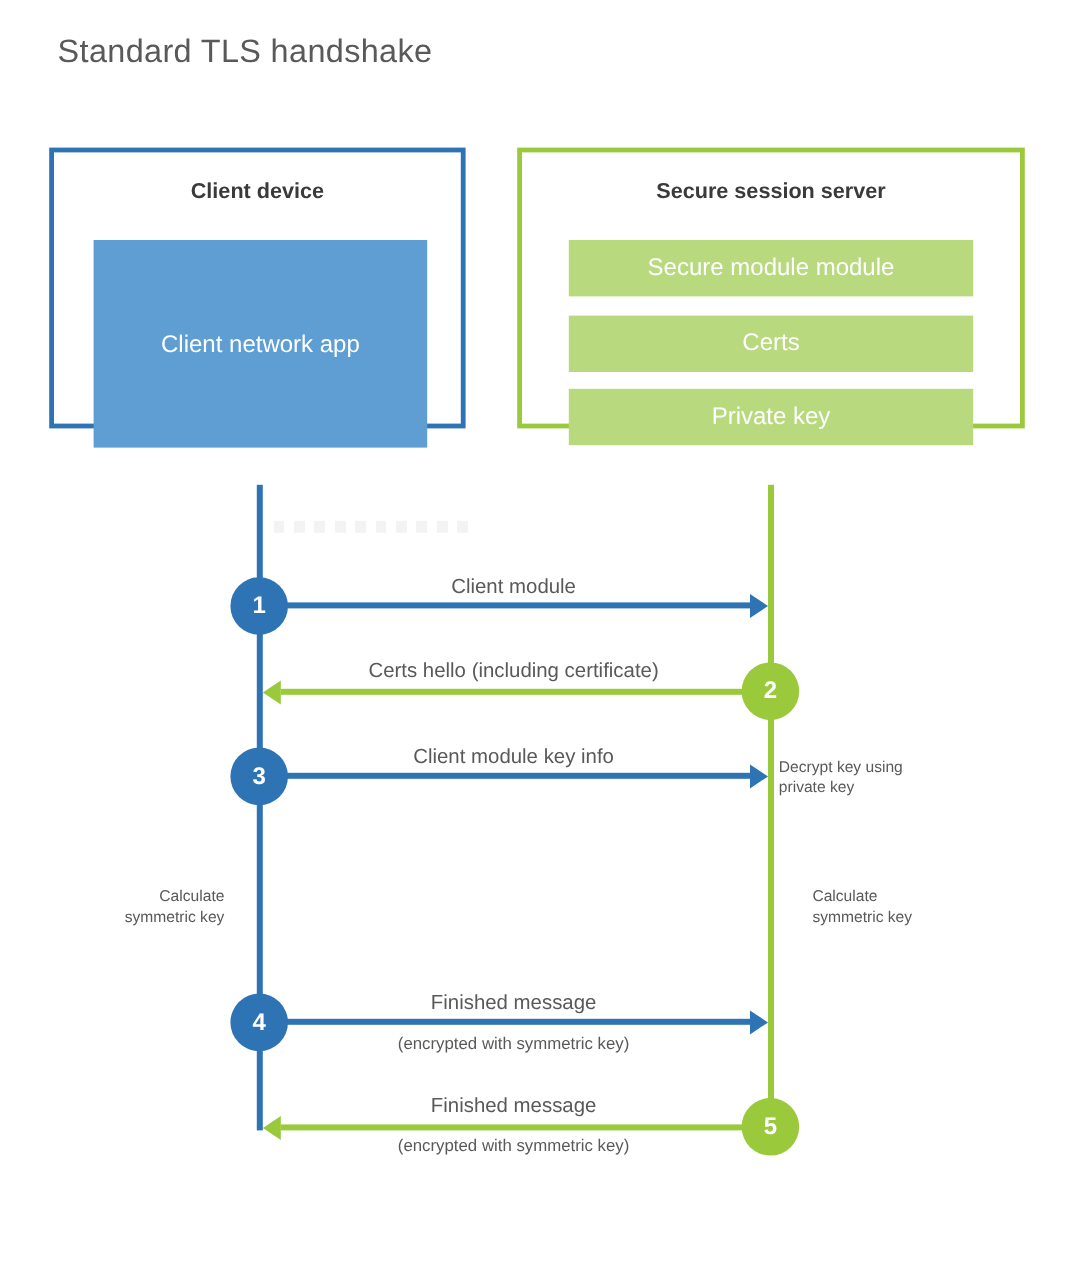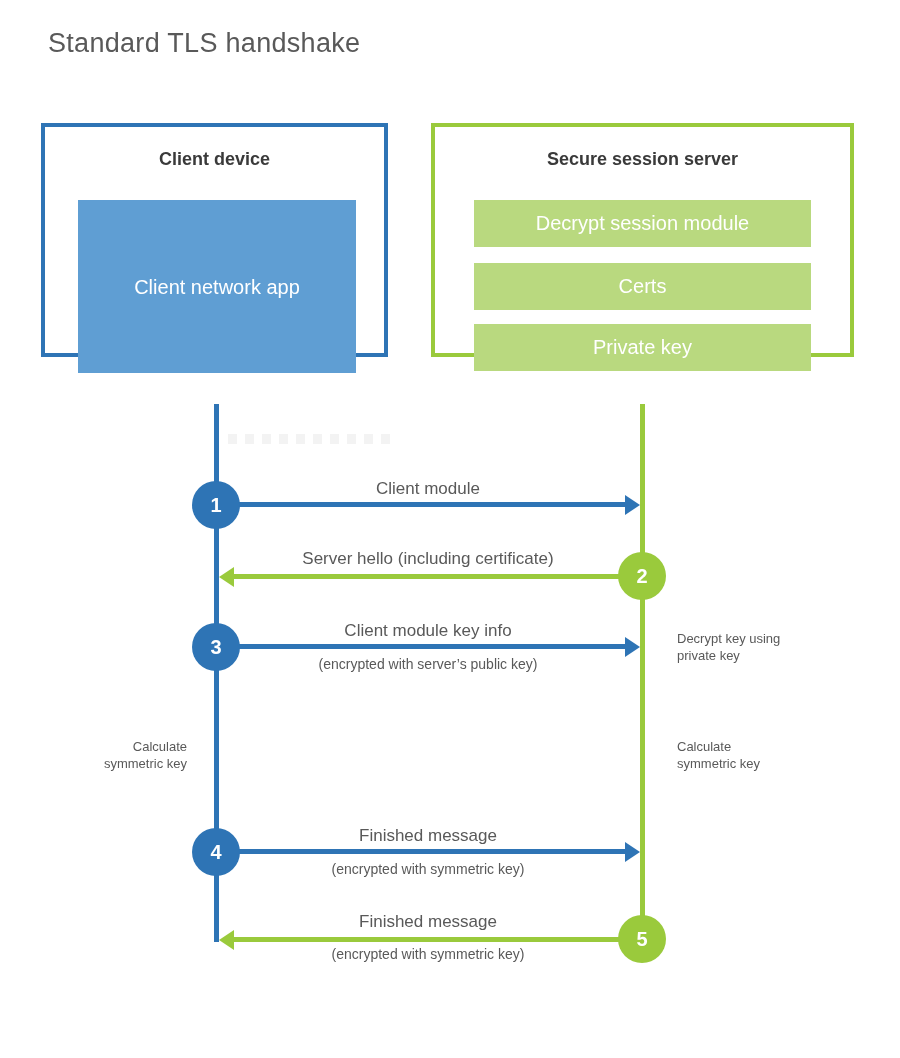--- a/index.html
+++ b/index.html
@@ -76,61 +76,60 @@
     font-size:17px;color:var(--gray);
   }
   .msg-sub{
     position:absolute;left:228px;width:400px;text-align:center;
     font-size:14px;color:var(--gray);
   }
   
   .side-note{
     position:absolute;font-size:13px;line-height:17px;color:var(--gray);
   }
-  .note-decrypt{left:677px;top:630px;width:135px;}
+  .note-decrypt{left:649px;top:630px;width:135px;}
   .note-calc-left{left:85px;top:738px;width:102px;text-align:right;}
   .note-calc-right{left:677px;top:738px;width:110px;}
 </style>
 </head>
 <body>
 
 <div class="canvas">
 
   <div class="page-title">Standard TLS handshake</div>
 
   <div class="outer-box client-box">
     <div class="box-title">Client device</div>
     <div class="app-box">
       <span>Client network app</span>
     </div>
   </div>
 
   <div class="outer-box server-box">
     <div class="box-title">Secure session server</div>
-    <div class="module m1">Decrypt session module</div>
+    <div class="module m1">Secure module module</div>
     <div class="module m2">Certs</div>
     <div class="module m3">Private key</div>
   </div>
 
   <div class="vline blue-line"></div>
   <div class="vline green-line"></div>
   <div class="faint-dashes"></div>
 
   <div class="msg-label" style="top:479px">Client module</div>
   <div class="shaft shaft-blue" style="left:216px;top:502px;width:409px"></div>
   <div class="head head-right" style="left:625px;top:495px"></div>
   <div class="circle c-blue" style="left:192px;top:481px">1</div>
 
-  <div class="msg-label" style="top:549px">Server hello (including certificate)</div>
+  <div class="msg-label" style="top:549px">Certs hello (including certificate)</div>
   <div class="shaft shaft-green" style="left:234px;top:574px;width:408px"></div>
   <div class="head head-left" style="left:219px;top:567px"></div>
   <div class="circle c-green" style="left:618px;top:552px">2</div>
 
   <div class="msg-label" style="top:621px">Client module key info</div>
-  <div class="msg-sub" style="top:656px">(encrypted with server’s public key)</div>
   <div class="shaft shaft-blue" style="left:216px;top:644px;width:409px"></div>
   <div class="head head-right" style="left:625px;top:637px"></div>
   <div class="circle c-blue" style="left:192px;top:623px">3</div>
 
   <div class="side-note note-decrypt">Decrypt key using private key</div>
   <div class="side-note note-calc-left">Calculate symmetric key</div>
   <div class="side-note note-calc-right">Calculate symmetric key</div>
 
   <div class="msg-label" style="top:826px">Finished message</div>
   <div class="msg-sub" style="top:861px">(encrypted with symmetric key)</div>

